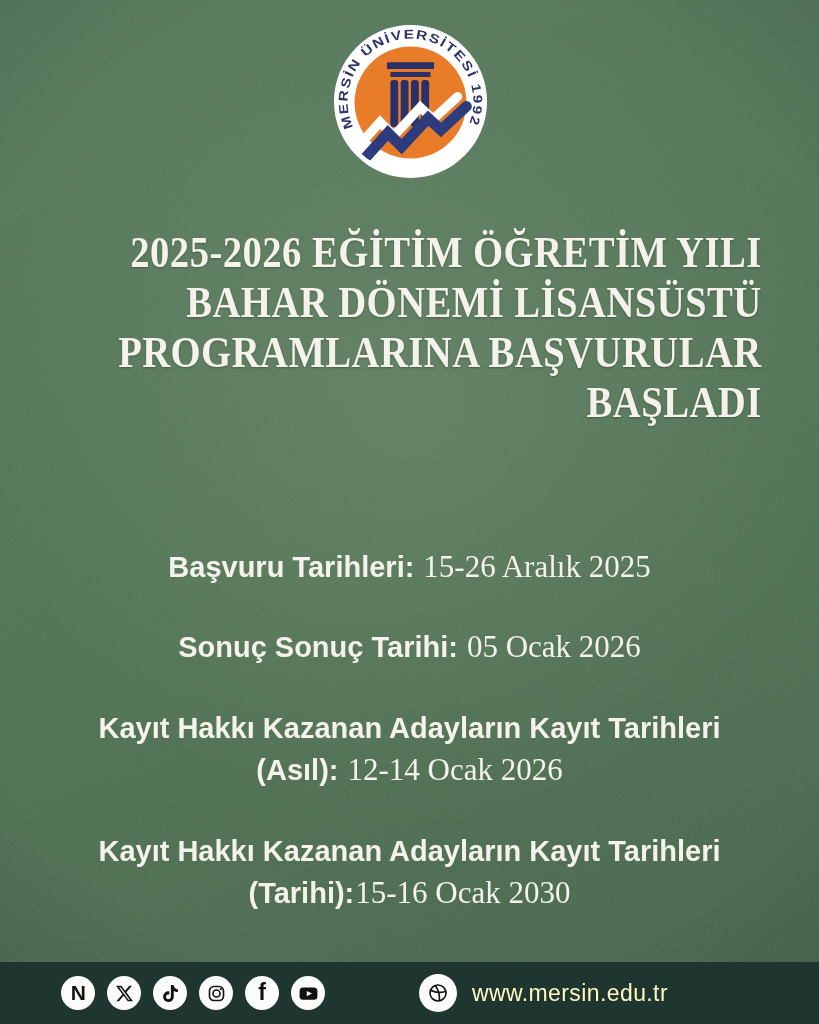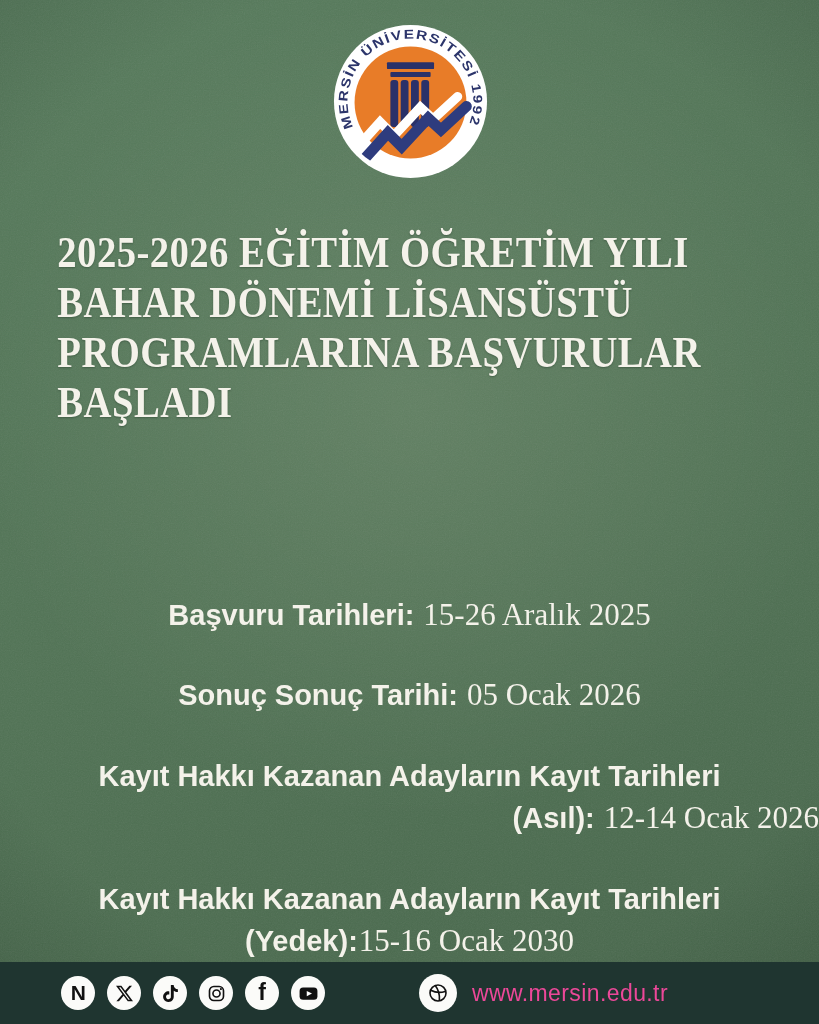--- a/index.html
+++ b/index.html
@@ -11,52 +11,52 @@
       radial-gradient(ellipse 115% 95% at 50% 48%, rgba(0,0,0,0) 52%, rgba(9,23,15,0.40) 100%),
       linear-gradient(160deg,#577b5c 0%,#507254 55%,#47664b 100%);
     font-family:"Liberation Sans",sans-serif;
   }
   .grain{position:absolute;inset:0;width:100%;height:100%;pointer-events:none;}
 
   
   .logo{position:absolute;left:332px;top:23px;width:157px;height:157px;}
 
   
-  .title{position:absolute;left:0;top:227px;width:100%;text-align:left;color:#f4f2ea;}
+  .title{position:absolute;left:0;top:227px;width:100%;text-align:right;color:#f4f2ea;}
   .tline{
     font-family:"Liberation Serif",serif;font-weight:700;font-size:45px;line-height:50px;
     transform:scaleX(0.86);transform-origin:50% 50%;letter-spacing:0.5px;white-space:nowrap;
     text-shadow:0 1px 2px rgba(20,40,26,0.35);
   }
 
   
-  .srow{position:absolute;left:0;width:100%;text-align:center;color:#f4f2ea;white-space:nowrap;margin-top:48px;}
+  .srow{position:absolute;left:0;width:100%;text-align:center;color:#f4f2ea;white-space:nowrap;}
   .lbl{font-family:"Liberation Sans",sans-serif;font-weight:700;font-size:29px;}
   .val{font-family:"Liberation Serif",serif;font-weight:400;font-size:31px;margin-left:9px;}
   .val.nogap{margin-left:1px;}
   .r1{top:549px;} .r2{top:629px;}
-  .r3a{top:712px;} .r3b{top:752px;text-align:right;}
+  .r3a{top:712px;} .r3b{top:752px;}
   .r4a{top:835px;} .r4b{top:875px;}
 
   
   .footer{
     position:absolute;left:0;top:962px;width:819px;height:62px;background:#1f3530;
     display:flex;align-items:center;box-sizing:border-box;padding-left:61px;
   }
   .sicon{
     width:34px;height:34px;border-radius:50%;background:#fbfbf9;flex:0 0 auto;
     display:flex;align-items:center;justify-content:center;margin-right:12px;
     color:#111;
   }
   .sicon svg{display:block;}
   .glyph-n{font-weight:900;font-size:20px;letter-spacing:-1px;line-height:1;transform:scaleX(1.05);}
   .glyph-f{font-weight:700;font-size:23px;line-height:1;transform:translateY(-1px);}
   .handle{color:#f1f1ee;font-size:22px;letter-spacing:0.3px;margin-left:6px;}
   .sicon.globe{width:38px;height:38px;margin-left:82px;margin-right:0;}
-  .website{color:#ec4899;font-size:23px;letter-spacing:0.4px;margin-left:15px;}
+  .website{color:#fef9c3;font-size:23px;letter-spacing:0.4px;margin-left:15px;}
 </style>
 </head>
 <body>
 
 <div class="poster">
 
   <svg class="grain" xmlns="http://www.w3.org/2000/svg">
     <filter id="grainf">
       <feTurbulence type="fractalNoise" baseFrequency="0.85" numOctaves="2" stitchTiles="stitch"></feTurbulence>
       <feColorMatrix type="saturate" values="0"></feColorMatrix>
@@ -101,21 +101,21 @@
   </div>
 
   <div class="srow r1"><span class="lbl">Başvuru Tarihleri:</span><span class="val">15-26 Aralık 2025</span></div>
 
   <div class="srow r2"><span class="lbl">Sonuç Sonuç Tarihi:</span><span class="val">05 Ocak 2026</span></div>
 
   <div class="srow r3a"><span class="lbl">Kayıt Hakkı Kazanan Adayların Kayıt Tarihleri</span></div>
   <div class="srow r3b"><span class="lbl">(Asıl):</span><span class="val">12-14 Ocak 2026</span></div>
 
   <div class="srow r4a"><span class="lbl">Kayıt Hakkı Kazanan Adayların Kayıt Tarihleri</span></div>
-  <div class="srow r4b"><span class="lbl">(Yedek):</span><span class="val nogap">15-16 Ocak 2030</span></div>
+  <div class="srow r4b"><span class="lbl">(Tarihi):</span><span class="val nogap">15-16 Ocak 2030</span></div>
 
   <div class="footer">
 
     <div class="sicon">
       <span class="glyph-n">N</span>
     </div>
 
     <div class="sicon">
       <svg width="17" height="17" viewBox="0 0 24 24" fill="#111">
         <path d="M18.9 1.2h3.7l-8 9.2L24 22.8h-7.4l-5.8-7.6-6.6 7.6H.5l8.6-9.8L0 1.2h7.6l5.2 6.9 6.1-6.9Zm-1.3 19.5h2L6.5 3.3H4.3l13.3 17.4Z"></path>

